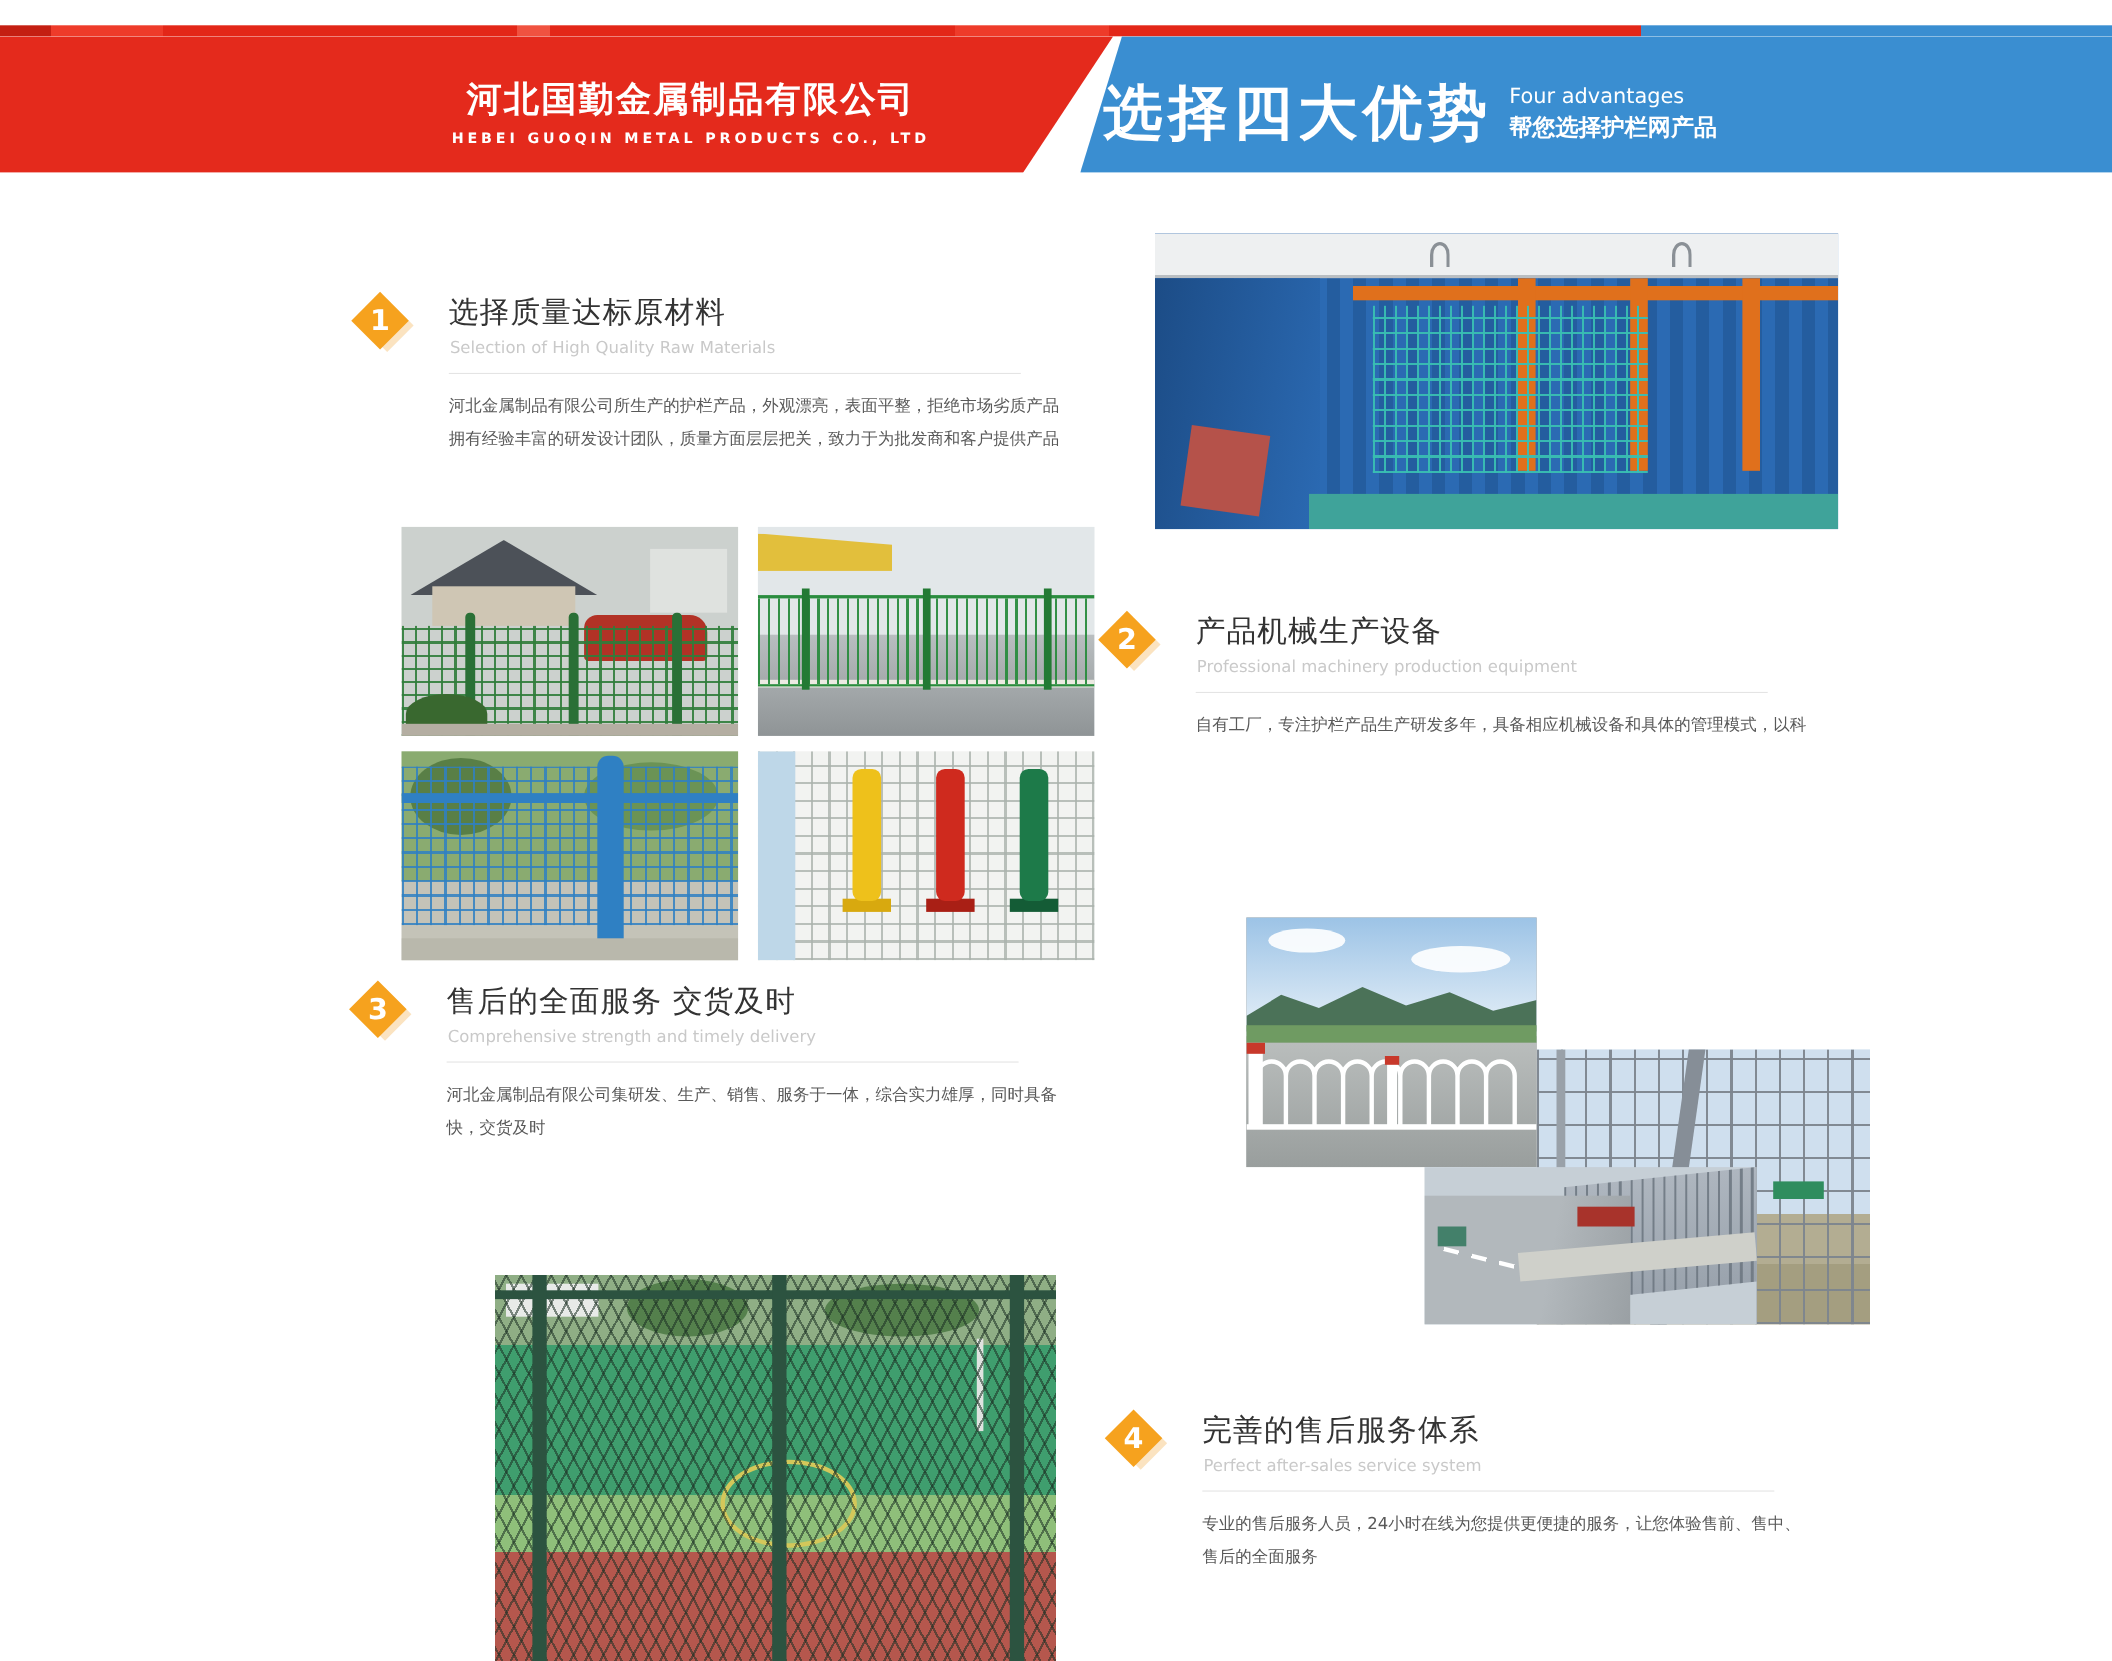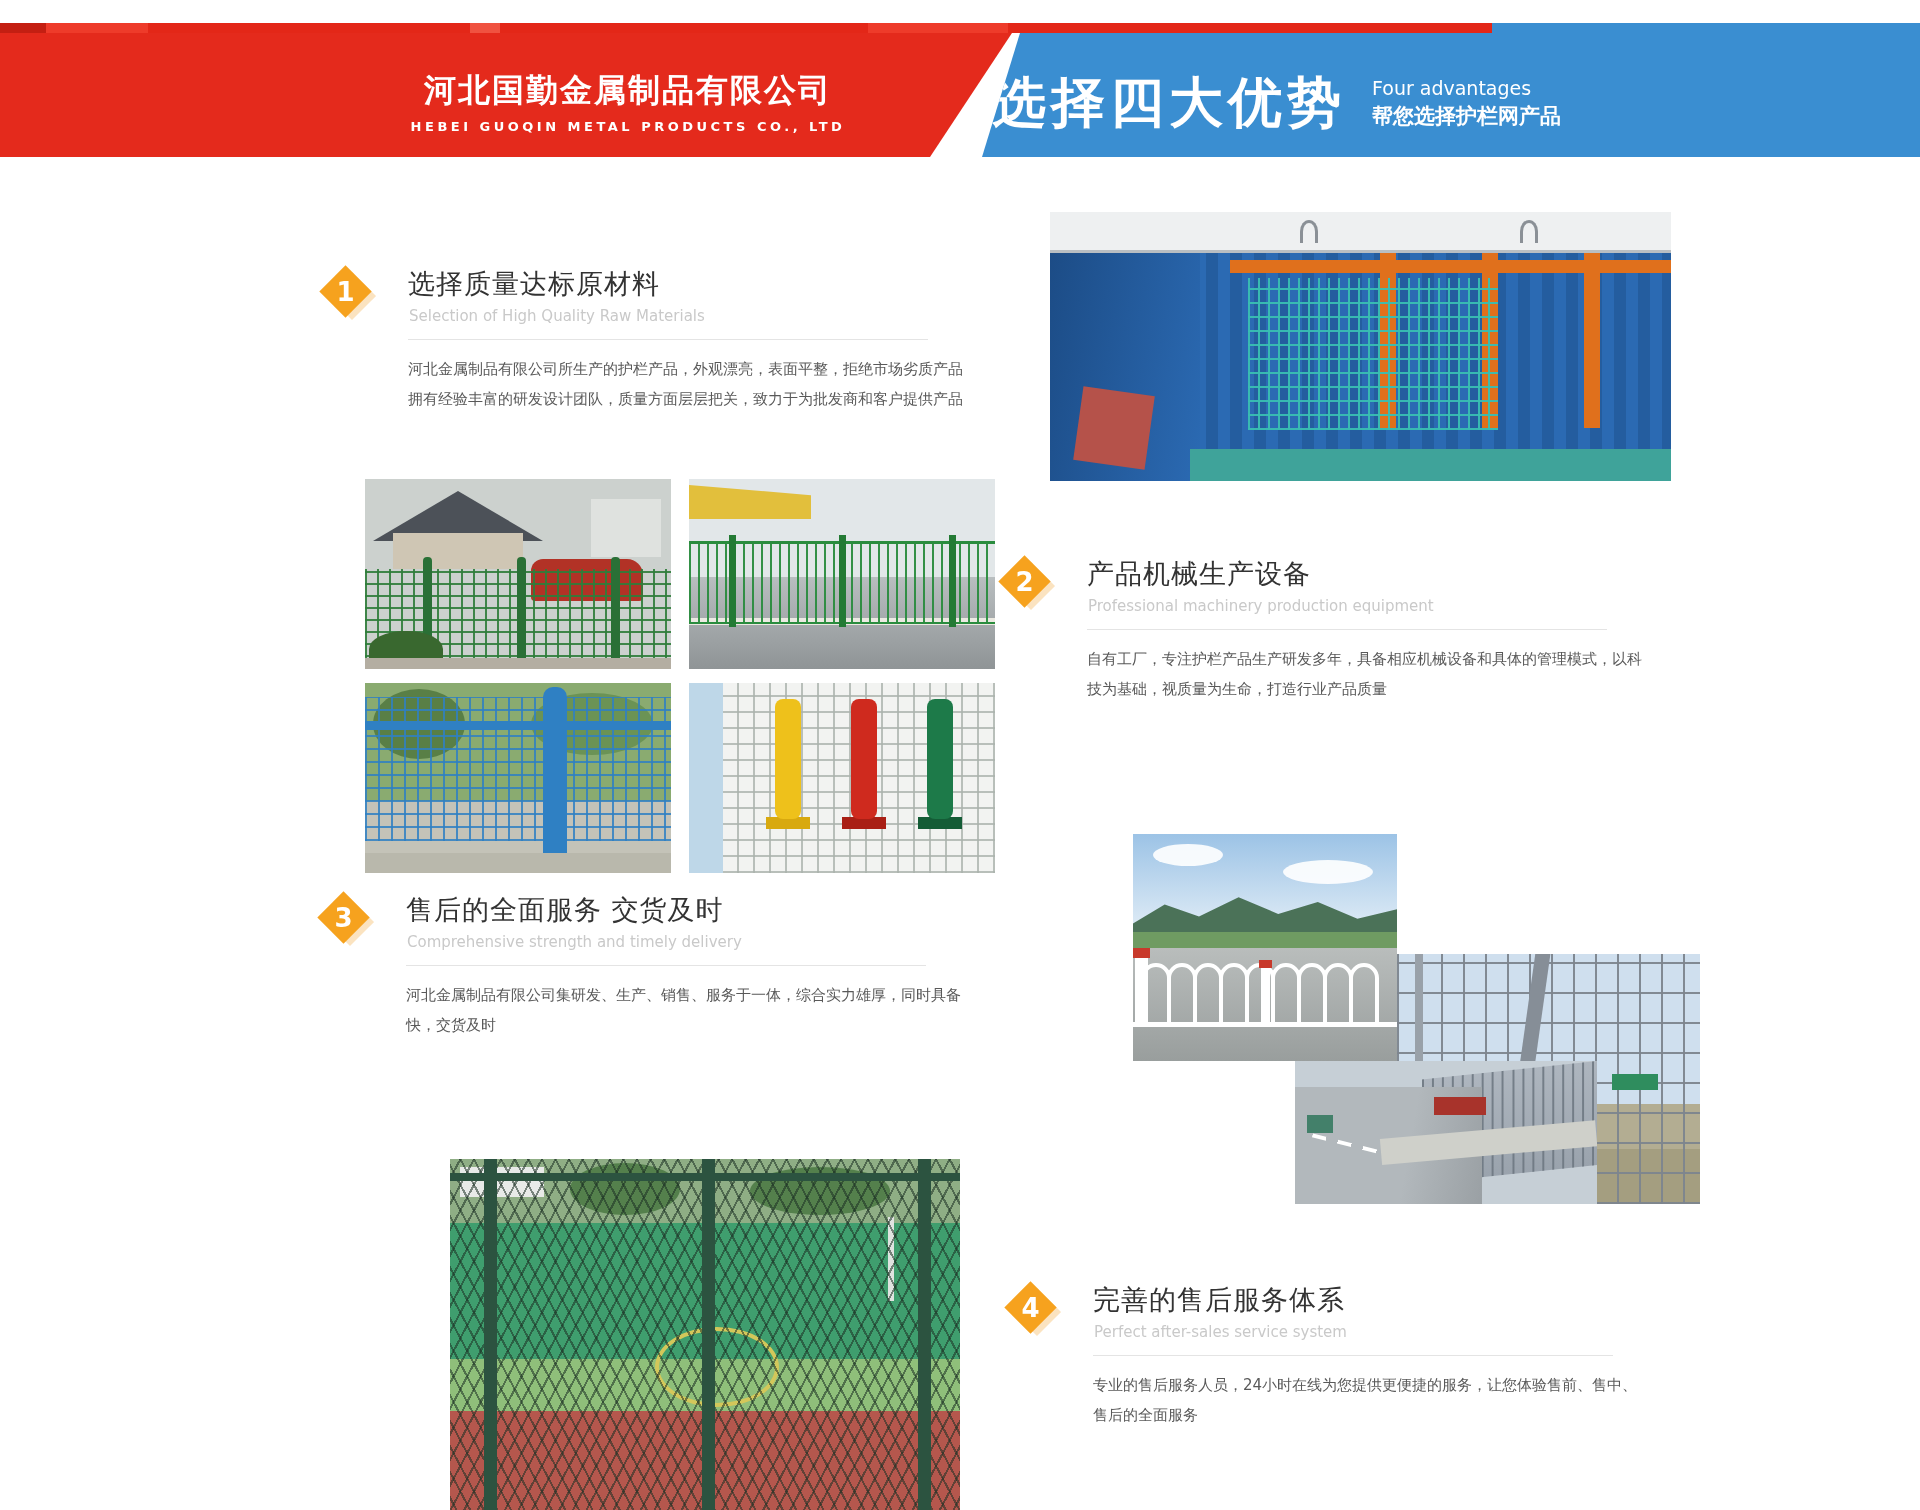--- a/index.html
+++ b/index.html
@@ -12,21 +12,21 @@
       #c41f12 0 46px,#ee3b2a 46px 148px,#e32718 148px 470px,#f05240 470px 500px,
       #e32718 500px 868px,#ee3b2a 868px 1008px,#e32718 1008px 1492px,#3a8ed1 1492px 100%);}
   .banner-blue{position:absolute;left:903px;top:33px;width:1017px;height:124px;background:#3a8ed1;
     clip-path:polygon(117px 0,100% 0,100% 100%,79px 100%);}
   .banner-red{position:absolute;left:0;top:33px;width:1012px;height:124px;background:#e42a1c;
     clip-path:polygon(0 0,1012px 0,930px 124px,0 124px);}
   .company-cn{position:absolute;left:628px;top:36px;transform:translateX(-50%);
     font-size:32px;font-weight:bold;color:#fff;letter-spacing:2px;white-space:nowrap;}
   .company-en{position:absolute;left:628px;top:86px;transform:translateX(-50%);
     font-size:13px;font-weight:bold;color:#fff;letter-spacing:3.5px;white-space:nowrap;}
-  .adv-title{position:absolute;left:89px;top:34px;font-size:54px;font-weight:bold;color:#fff;
+  .adv-title{position:absolute;left:100px;top:34px;font-size:54px;font-weight:bold;color:#fff;
     letter-spacing:5px;white-space:nowrap;}
   .adv-en{position:absolute;left:469px;top:44px;font-size:19px;color:#fff;white-space:nowrap;}
   .adv-cn{position:absolute;left:469px;top:69px;font-size:21px;font-weight:bold;color:#fff;white-space:nowrap;}
 
   
   .sec{position:absolute;width:660px;}
   .sec1{left:320px;top:266px;} .sec2{left:999px;top:556px;}
   .sec3{left:318px;top:892px;} .sec4{left:1005px;top:1282px;}
   .badge{position:absolute;left:0;top:0;width:52px;height:52px;}
   .badge-shadow{position:absolute;left:15px;top:13px;width:34px;height:34px;transform:rotate(45deg);background:#fbe3c0;}
@@ -182,21 +182,20 @@
     <div class="badge">
       <span class="badge-shadow"></span>
       <span class="badge-diamond"></span>
       <span class="badge-num">2</span>
     </div>
     <h2 class="sec-title">产品机械生产设备</h2>
     <div class="sec-sub">Professional machinery production equipment</div>
     <div class="sec-line"></div>
     <p class="sec-body">
       <span class="bline">自有工厂，专注护栏产品生产研发多年，具备相应机械设备和具体的管理模式，以科</span>
-      <span class="bline">技为基础，视质量为生命，打造行业产品质量</span>
     </p>
   </section>
 
   <section class="sec sec3">
     <div class="badge">
       <span class="badge-shadow"></span>
       <span class="badge-diamond"></span>
       <span class="badge-num">3</span>
     </div>
     <h2 class="sec-title">售后的全面服务 交货及时</h2>

